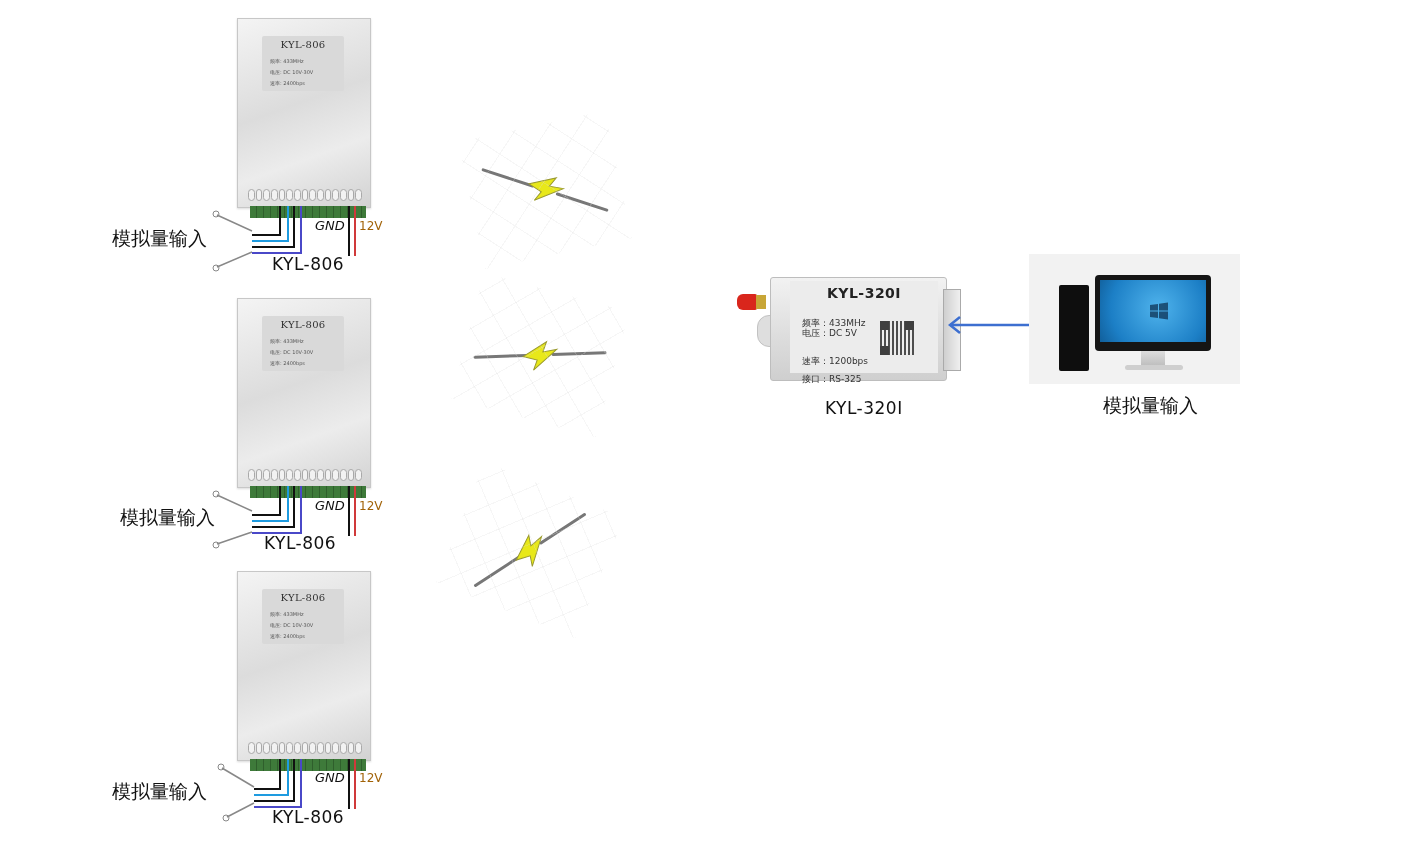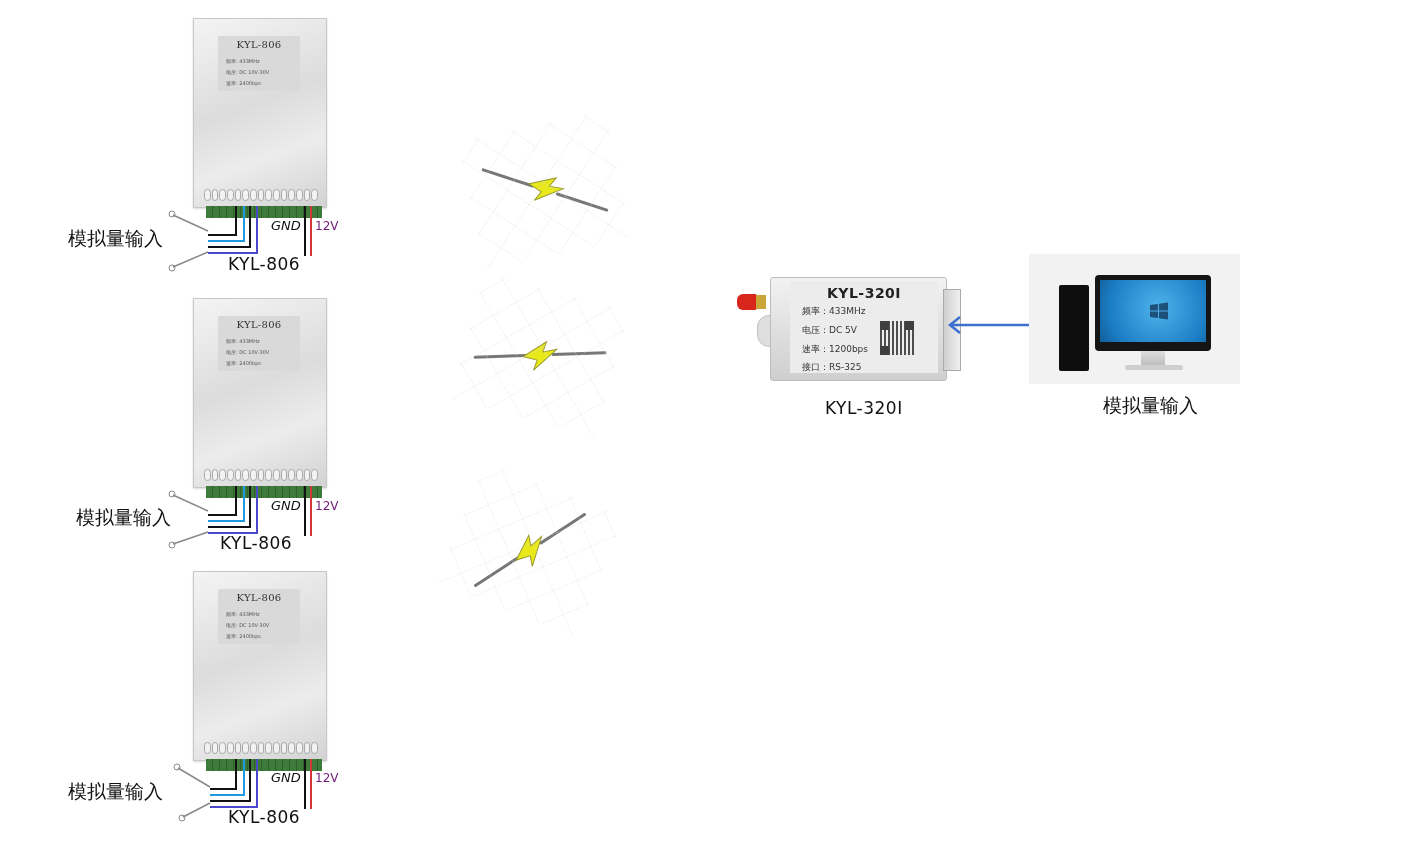--- a/index.html
+++ b/index.html
@@ -1,38 +1,38 @@
 <!DOCTYPE html>
 <html><head>
 <meta charset="utf-8">
 <style>
   html, body { margin:0; padding:0; background:#ffffff; }
   body { width:1426px; height:864px; position:relative; overflow:hidden;
          font-family:"DejaVu Sans","Liberation Sans",sans-serif; color:#111; }
 
   
-  .m806 { position:absolute; width:290px; height:260px; }
+  .m806 { position:absolute; width:290px; height:260px;margin-left:44px; }
   .m806 .case { position:absolute; left:133px; top:0; width:132px; height:188px;
     background:linear-gradient(160deg,#f4f4f4 0%,#dcdcdc 45%,#ececec 70%,#d2d2d2 100%);
     border:1px solid #c7c7c7; box-shadow:0 1px 2px rgba(0,0,0,0.15); }
   .m806 .label { position:absolute; left:24px; top:17px; width:82px; height:55px;
     background:#d9d9d9; border-radius:2px; }
   .m806 .label .t { position:absolute; left:0; right:0; top:3px; text-align:center;
     font-family:"DejaVu Serif","Liberation Serif",serif; font-size:10px; color:#333; letter-spacing:.3px; }
   .m806 .label .l { position:absolute; left:8px; font-size:5px; color:#555; white-space:nowrap; }
   .m806 .buttons { position:absolute; left:10px; top:170px; width:114px; height:11px;
     display:flex; gap:1px; }
   .m806 .buttons span { flex:1; height:10px; border:1px solid #a9a9a9; border-radius:4px;
     background:#f2f2f2; }
   .m806 .term { position:absolute; left:146px; top:188px; width:116px; height:12px;
     background:repeating-linear-gradient(90deg,#3e7a3a 0 6px,#2f5f2c 6px 7px); }
   .m806 .wire { position:absolute; }
   .m806 .lbl-in { position:absolute; left:8px; top:49px; font-size:19px; white-space:nowrap; }
   .m806 .gnd { position:absolute; left:211px; top:40px; font-size:13px;font-style:italic; }
-  .m806 .v12 { position:absolute; left:255px; top:40px; font-size:12px; color:#701a75; }
+  .m806 .v12 { position:absolute; left:255px; top:40px; font-size:12px; color:#a16207; }
   .m806 .name { position:absolute; left:168px; top:76px; font-size:17px; letter-spacing:.5px; }
 
   
   .signal { position:absolute; width:150px; height:130px; }
   .signal .bg { position:absolute; inset:0;
     background:repeating-linear-gradient(45deg, rgba(220,220,220,.25) 0 1px, transparent 1px 26px),
                repeating-linear-gradient(-45deg, rgba(220,220,220,.25) 0 1px, transparent 1px 26px); }
 
   
   .m320 { position:absolute; left:735px; top:275px; width:230px; height:110px; }
@@ -40,21 +40,21 @@
     background:linear-gradient(180deg,#f2f2f2,#dcdcdc 60%,#cfcfcf); border:1px solid #bdbdbd;
     border-radius:3px; }
   .m320 .ear { position:absolute; left:22px; top:40px; width:24px; height:30px;
     background:#dedede; border:1px solid #c2c2c2; border-radius:12px 0 0 12px; }
   .m320 .ant { position:absolute; left:2px; top:19px; width:20px; height:16px; background:#d9261c;
     border-radius:6px 2px 2px 6px; }
   .m320 .antg { position:absolute; left:21px; top:20px; width:10px; height:14px; background:#c8a637; }
   .m320 .lbl { position:absolute; left:55px; top:6px; width:148px; height:92px; background:#ececec; }
   .m320 .t { position:absolute; left:0; right:0; top:4px; text-align:center; font-weight:bold;
     font-size:14px; color:#222; letter-spacing:.5px; }
-  .m320 .row { position:absolute; left:12px; font-size:9px; color:#333; white-space:nowrap; }
+  .m320 .row { position:absolute; left:12px; font-size:9px; color:#333; white-space:nowrap;margin-top:12px; }
   .m320 .qr { position:absolute; left:90px; top:40px; width:34px; height:34px;
     background:
       linear-gradient(#222,#222) 0 0/9px 9px no-repeat,
       linear-gradient(#222,#222) 25px 0/9px 9px no-repeat,
       linear-gradient(#222,#222) 0 25px/9px 9px no-repeat,
       repeating-linear-gradient(90deg,#333 0 2px,#eee 2px 4px),
       #eee; opacity:.85; }
   .m320 .conn { position:absolute; left:208px; top:14px; width:16px; height:80px;
     background:linear-gradient(90deg,#cfcfcf,#efefef); border:1px solid #aaa; }
   .m320 .name { position:absolute; left:90px; top:123px; font-size:17px; letter-spacing:.5px; }
@@ -248,21 +248,21 @@
 </div>
 
 <div class="m320">
   <div class="ear"></div>
   <div class="ant"></div>
   <div class="antg"></div>
   <div class="body"></div>
   <div class="lbl">
     <div class="t">KYL-320I</div>
     <div class="row" style="top:24px">频率：433MHz</div>
-    <div class="row" style="top:43px">电压：DC 5V</div>
+    <div class="row" style="top:34px">电压：DC 5V</div>
     <div class="row" style="top:62px">速率：1200bps</div>
     <div class="row" style="top:80px">接口：RS-325</div>
     <div class="qr"></div>
   </div>
   <div class="conn"></div>
   <div class="name">KYL-320I</div>
 </div>
 
 <svg class="link" width="116" height="22">
   <line x1="4" y1="11" x2="112" y2="11" stroke="#3d6fd0" stroke-width="2.5"></line>

